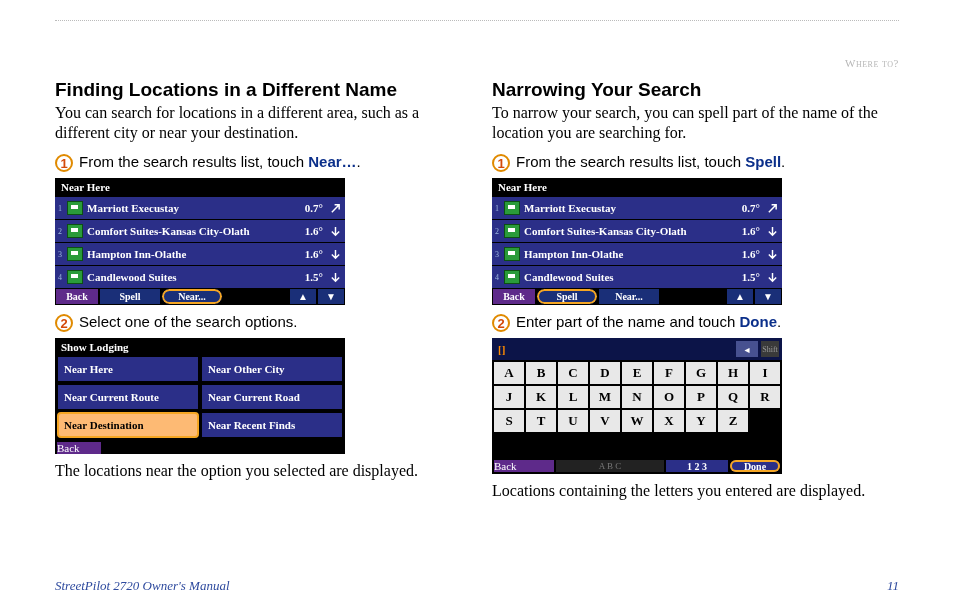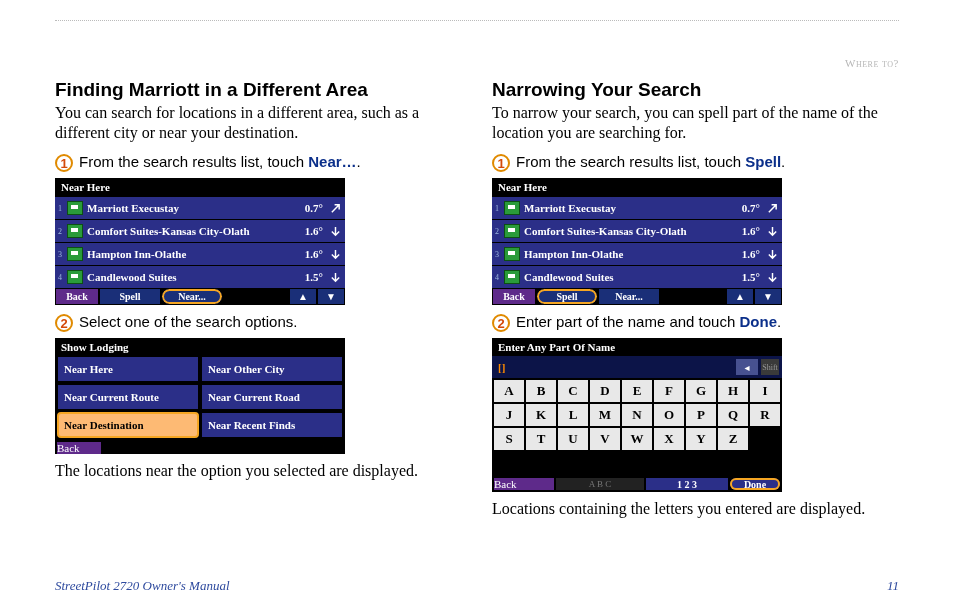--- a/index.html
+++ b/index.html
@@ -268,21 +268,21 @@
     background:#000;
     gap:2px;
     padding:2px;
   }
   .kb-bar .btn-back{width:60px;margin:0;}
   .kb-bar .kb-abc{
     flex:1;background:#222;color:#777;font-size:9px;
     display:flex;align-items:center;justify-content:center;
   }
   .kb-bar .kb-123{
-    width:82px;background:#2b2f88;color:#fff;font-size:10px;
+    width:62px;background:#2b2f88;color:#fff;font-size:10px;
     display:flex;align-items:center;justify-content:center;font-weight:bold;
   }
   .kb-bar .kb-done{
     width:50px;background:#2b2f88;color:#fff;font-size:10px;font-weight:bold;
     display:flex;align-items:center;justify-content:center;
     position:relative;
   }
   .kb-bar .kb-done.hl{border-radius:10px;}
 
   .footer {
@@ -302,21 +302,21 @@
 </head>
 <body>
 
 <div class="page">
   <div class="top-rule"></div>
   <div class="breadcrumb">Where to?</div>
 
   <div class="columns">
 
     <div class="col">
-      <h2>Finding Marriott in a Different Area</h2>
+      <h2>Finding Locations in a Different Name</h2>
       <p class="intro">You can search for locations in a different area, such as a different city or near your destination.</p>
 
       <div class="step">
         <span class="stepnum">1</span>
         <span class="steptext">
           <span>From the search results list, touch </span><span class="kw">Near…</span><span>.</span>
         </span>
       </div>
 
       <div class="device">
@@ -470,21 +470,20 @@
       </div>
 
       <div class="step">
         <span class="stepnum">2</span>
         <span class="steptext">
           <span>Enter part of the name and touch </span><span class="kw">Done</span><span>.</span>
         </span>
       </div>
 
       <div class="device">
-        <div class="dev-title">Enter Any Part Of Name</div>
         <div class="kb-input-row">
           <div class="kb-input">[]</div>
           <div class="kb-ctl">◂</div>
           <div class="kb-ctl shift">Shift</div>
         </div>
         <div class="keys" id="kb-keys">
             <div class="key">A</div>
             <div class="key">B</div>
             <div class="key">C</div>
             <div class="key">D</div>

